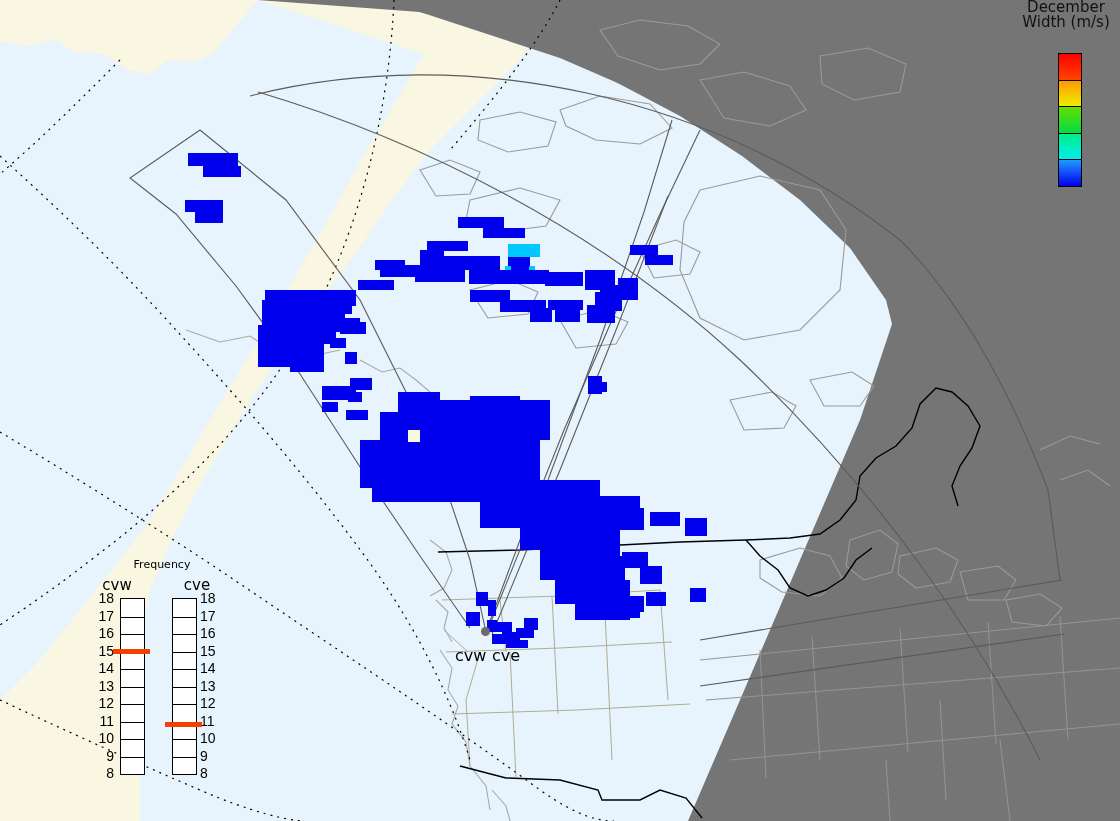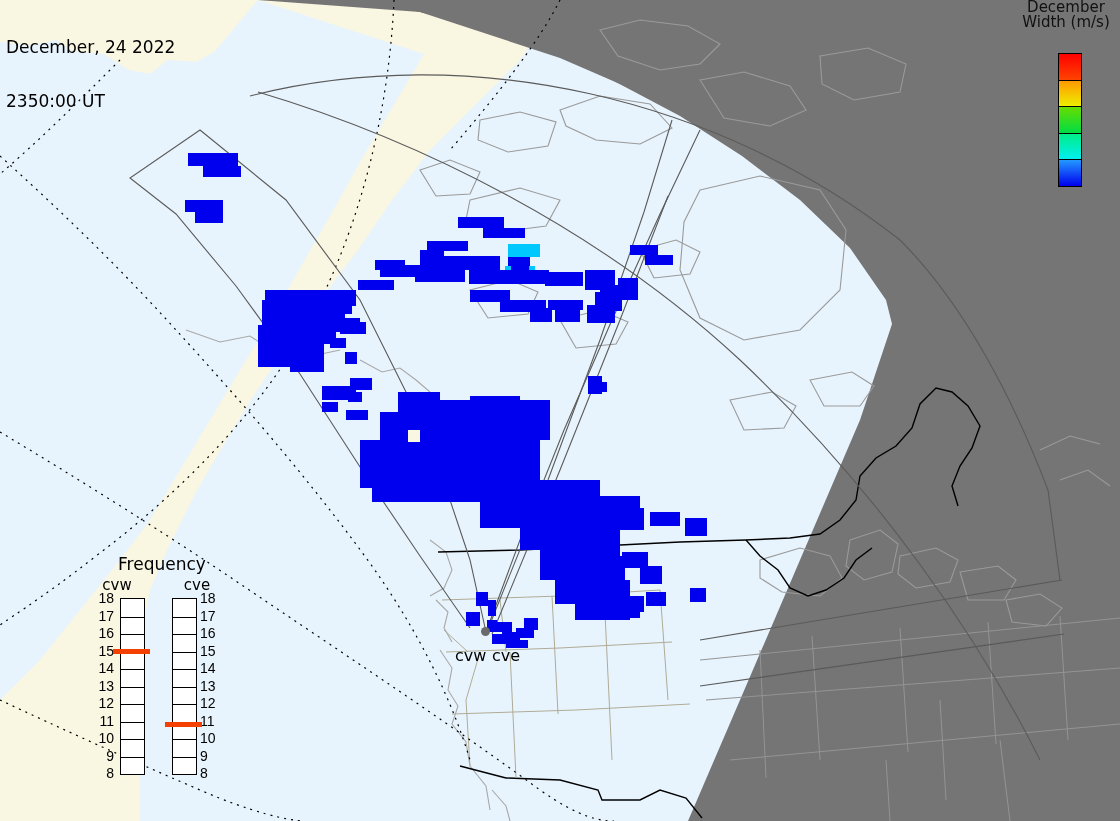--- a/index.html
+++ b/index.html
@@ -48,21 +48,21 @@
   .ctick{
     position:absolute;right:0;width:42px;text-align:right;
     font-family:"DejaVu Sans", sans-serif;
     font-size:15px;line-height:15px;color:#111;
   }
 
   
   #freq-panel{position:absolute;left:82px;top:556px;width:160px;height:240px;}
   #freq-title{
     position:absolute;left:0;top:0;width:160px;text-align:center;
-    font-family:"DejaVu Sans", sans-serif;font-size:17px;line-height:17px;color:#000;
+    font-family:"DejaVu Sans", sans-serif;font-size:11px;line-height:17px;color:#000;
   }
   .gauge{position:absolute;top:22px;width:70px;height:216px;}
   .gauge-label{
     position:absolute;top:0px;width:70px;text-align:center;
     font-family:"DejaVu Sans", sans-serif;font-size:15px;line-height:15px;color:#000;
   }
   .gauge-box{
     position:absolute;top:20px;width:23px;height:175px;
     border:1px solid #000;background:#fff;
   }
@@ -328,24 +328,20 @@
       <rect x="466" y="612" width="14" height="14" fill="#0000ee"></rect>
       <rect x="487" y="620" width="10" height="12" fill="#0000ee"></rect>
       <rect x="496" y="622" width="16" height="10" fill="#0000ee"></rect>
       <rect x="502" y="632" width="18" height="10" fill="#0000ee"></rect>
       <rect x="506" y="640" width="22" height="8" fill="#0000ee"></rect>
       <rect x="516" y="628" width="18" height="10" fill="#0000ee"></rect>
       <rect x="524" y="618" width="14" height="12" fill="#0000ee"></rect>
       <rect x="492" y="634" width="14" height="10" fill="#0000ee"></rect>
     </svg>
 
-  <div id="timestamp">
-    <div>December, 24 2022</div>
-    <div>2350:00 UT</div>
-  </div>
 
   <div id="cbar-wrap">
     <div id="cbar-title">
       <span>December</span>
       <span>Width (m/s)</span>
     </div>
     <div id="cbar-box">
         <div class="cband" style="background: linear-gradient(rgb(255, 0, 0), rgb(255, 68, 0));"></div>
         <div class="cband" style="background: linear-gradient(rgb(255, 153, 0), rgb(238, 238, 0));"></div>
         <div class="cband" style="background: linear-gradient(rgb(102, 221, 0), rgb(0, 221, 68));"></div>

